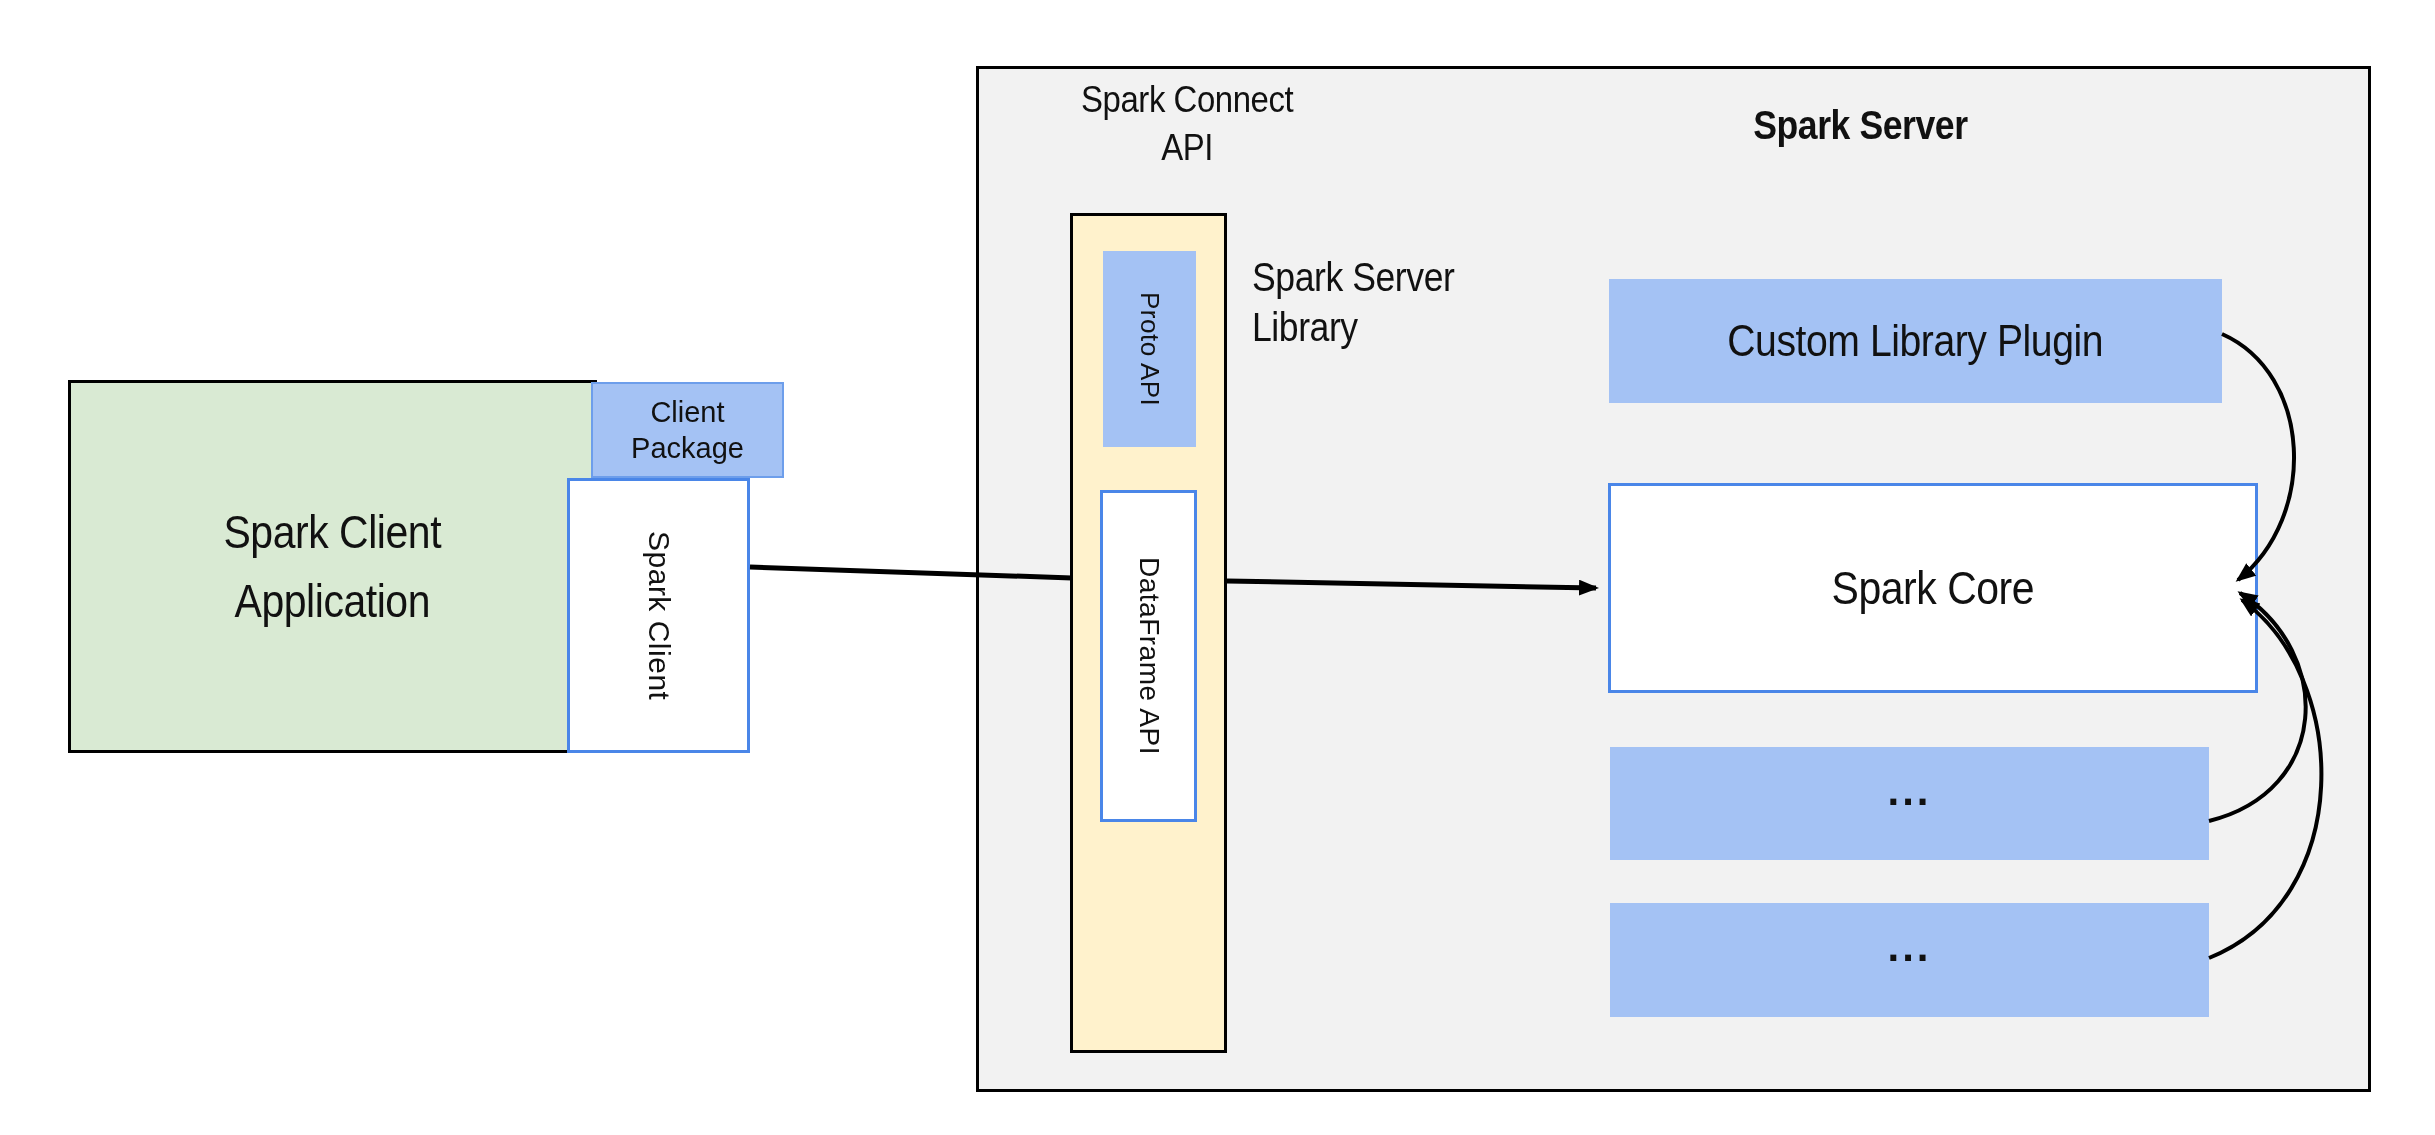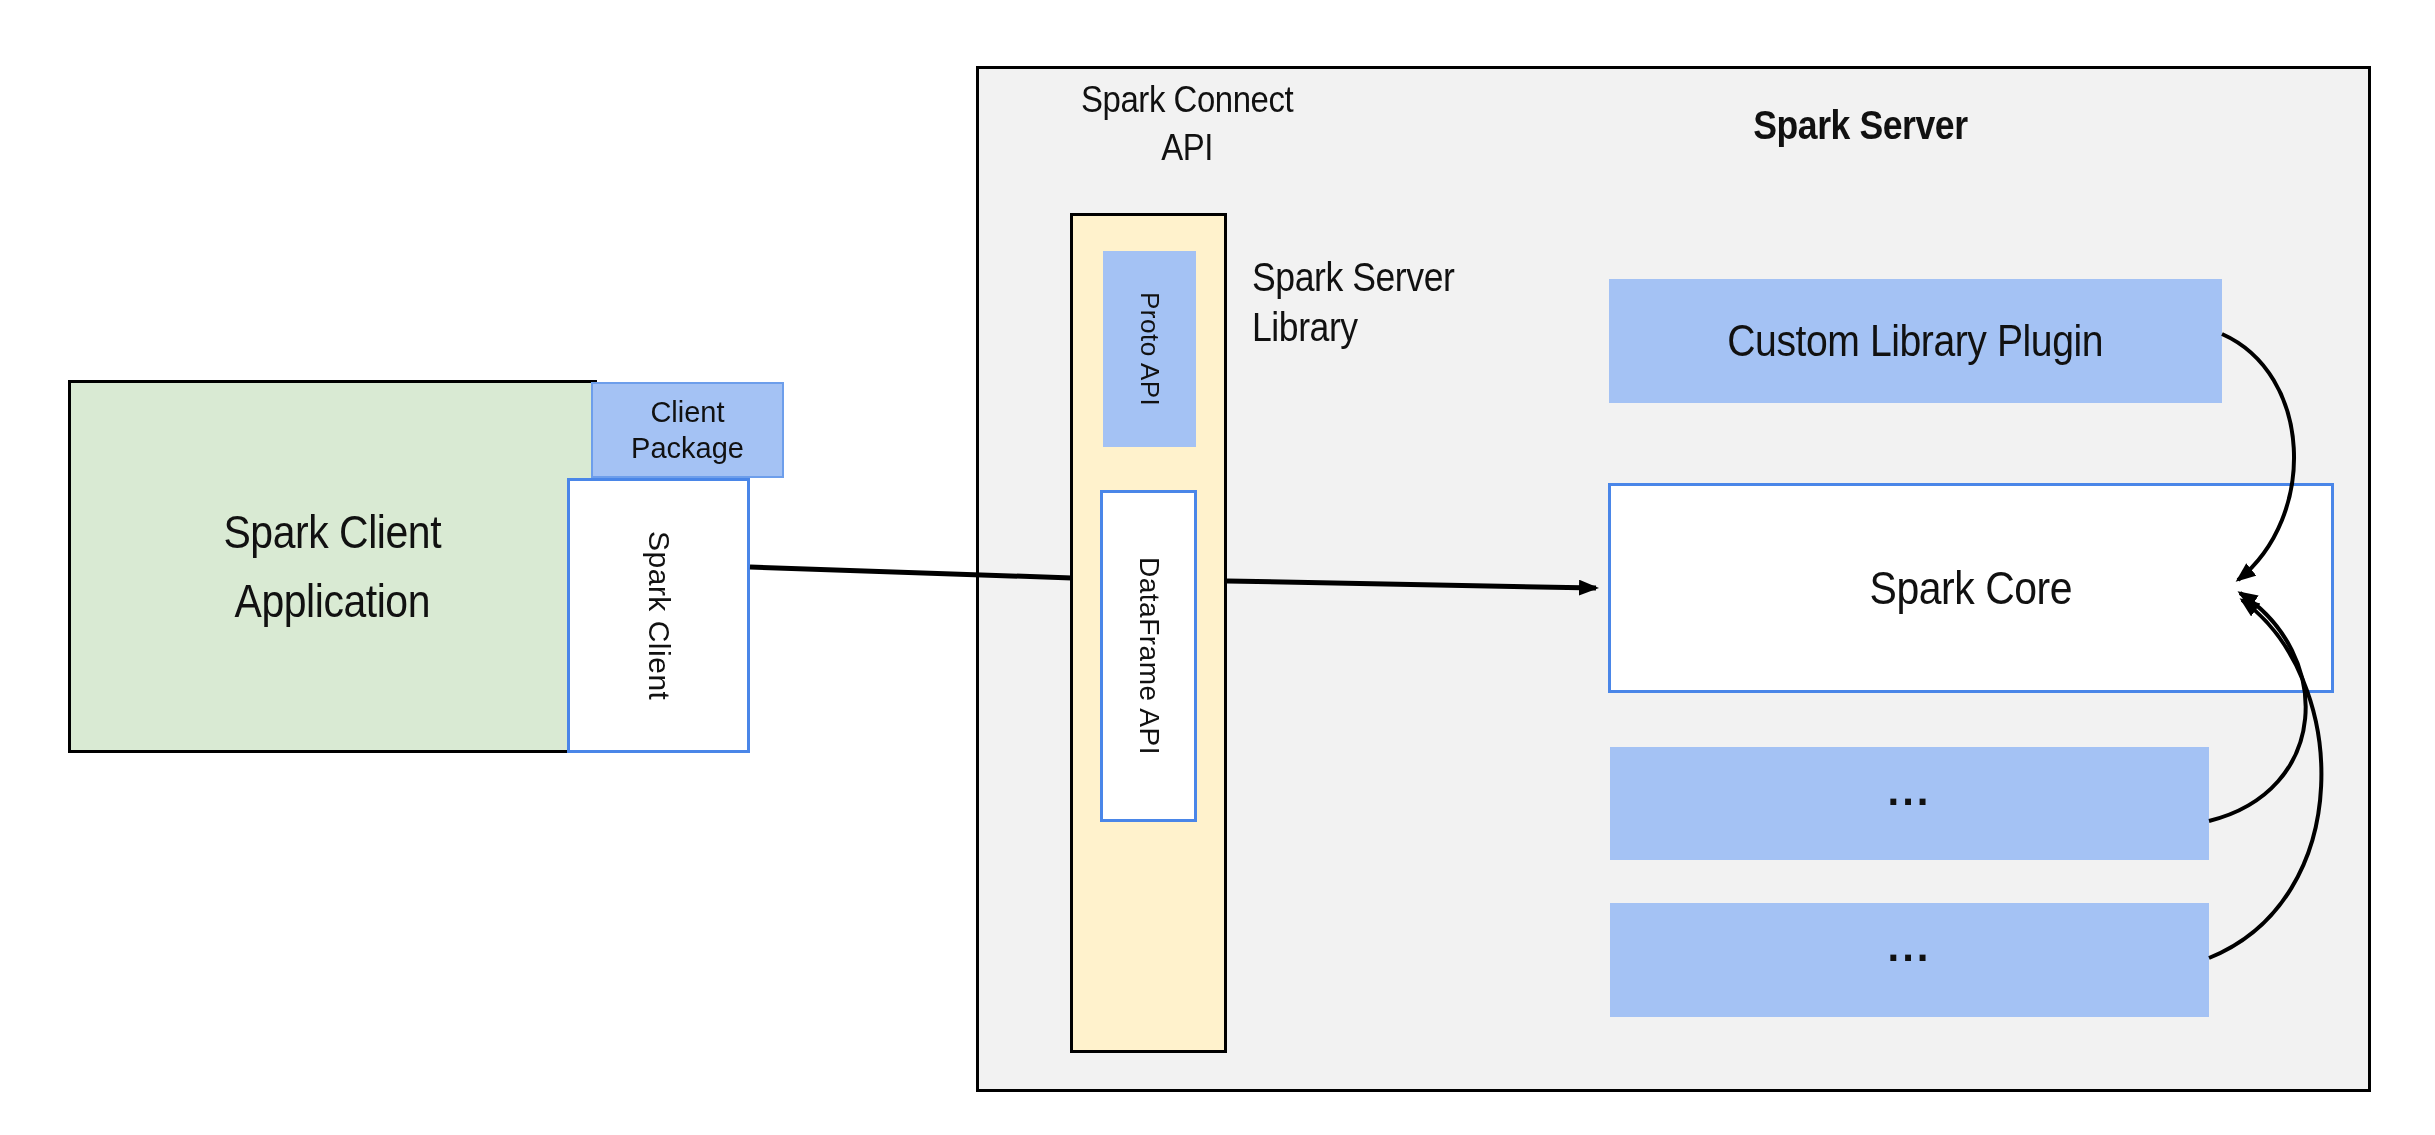--- a/index.html
+++ b/index.html
@@ -25,21 +25,21 @@
   #connect-panel{left:976px;top:66px;width:1395px;height:1026px;background:#f2f2f2;border:3px solid #000;}
   #connect-title{left:1037px;top:76px;width:300px;font-size:37px;line-height:1.3;background:transparent;}
   #yellow-box{left:1070px;top:213px;width:157px;height:840px;background:#fff2cc;border:3px solid #000;}
   #proto-api{left:1103px;top:251px;width:93px;height:196px;background:#a4c2f4;}
   #dataframe-api{left:1100px;top:490px;width:97px;height:332px;background:#fff;border:3px solid #4a86e8;}
   #server-library-label{left:1252px;top:252px;width:330px;font-size:40px;line-height:1.25;justify-content:flex-start;text-align:left;background:transparent;}
 
   
   #server-title{left:1610px;top:103px;width:500px;font-size:40px;font-weight:bold;background:transparent;}
   #custom-plugin{left:1609px;top:279px;width:613px;height:124px;background:#a4c2f4;font-size:44px;}
-  #spark-core{left:1608px;top:483px;width:726px;height:210px;background:#fff;border:3px solid #4a86e8;font-size:46px;}
+  #spark-core{left:1608px;top:483px;width:650px;height:210px;background:#fff;border:3px solid #4a86e8;font-size:46px;}
   #more-box-1{left:1610px;top:747px;width:599px;height:113px;background:#a4c2f4;}
   #more-box-2{left:1610px;top:903px;width:599px;height:114px;background:#a4c2f4;}
   .dots{font-size:42px;font-weight:bold;letter-spacing:3px;transform:translateY(-28%);}
 
   
   .vtext{writing-mode:vertical-rl;font-size:30px;letter-spacing:0.5px;}
   #proto-api .vtext{font-size:26px;}
   #dataframe-api .vtext{font-size:28px;}
 
   #arrow-layer{position:absolute;left:0;top:0;width:2435px;height:1135px;pointer-events:none;}

